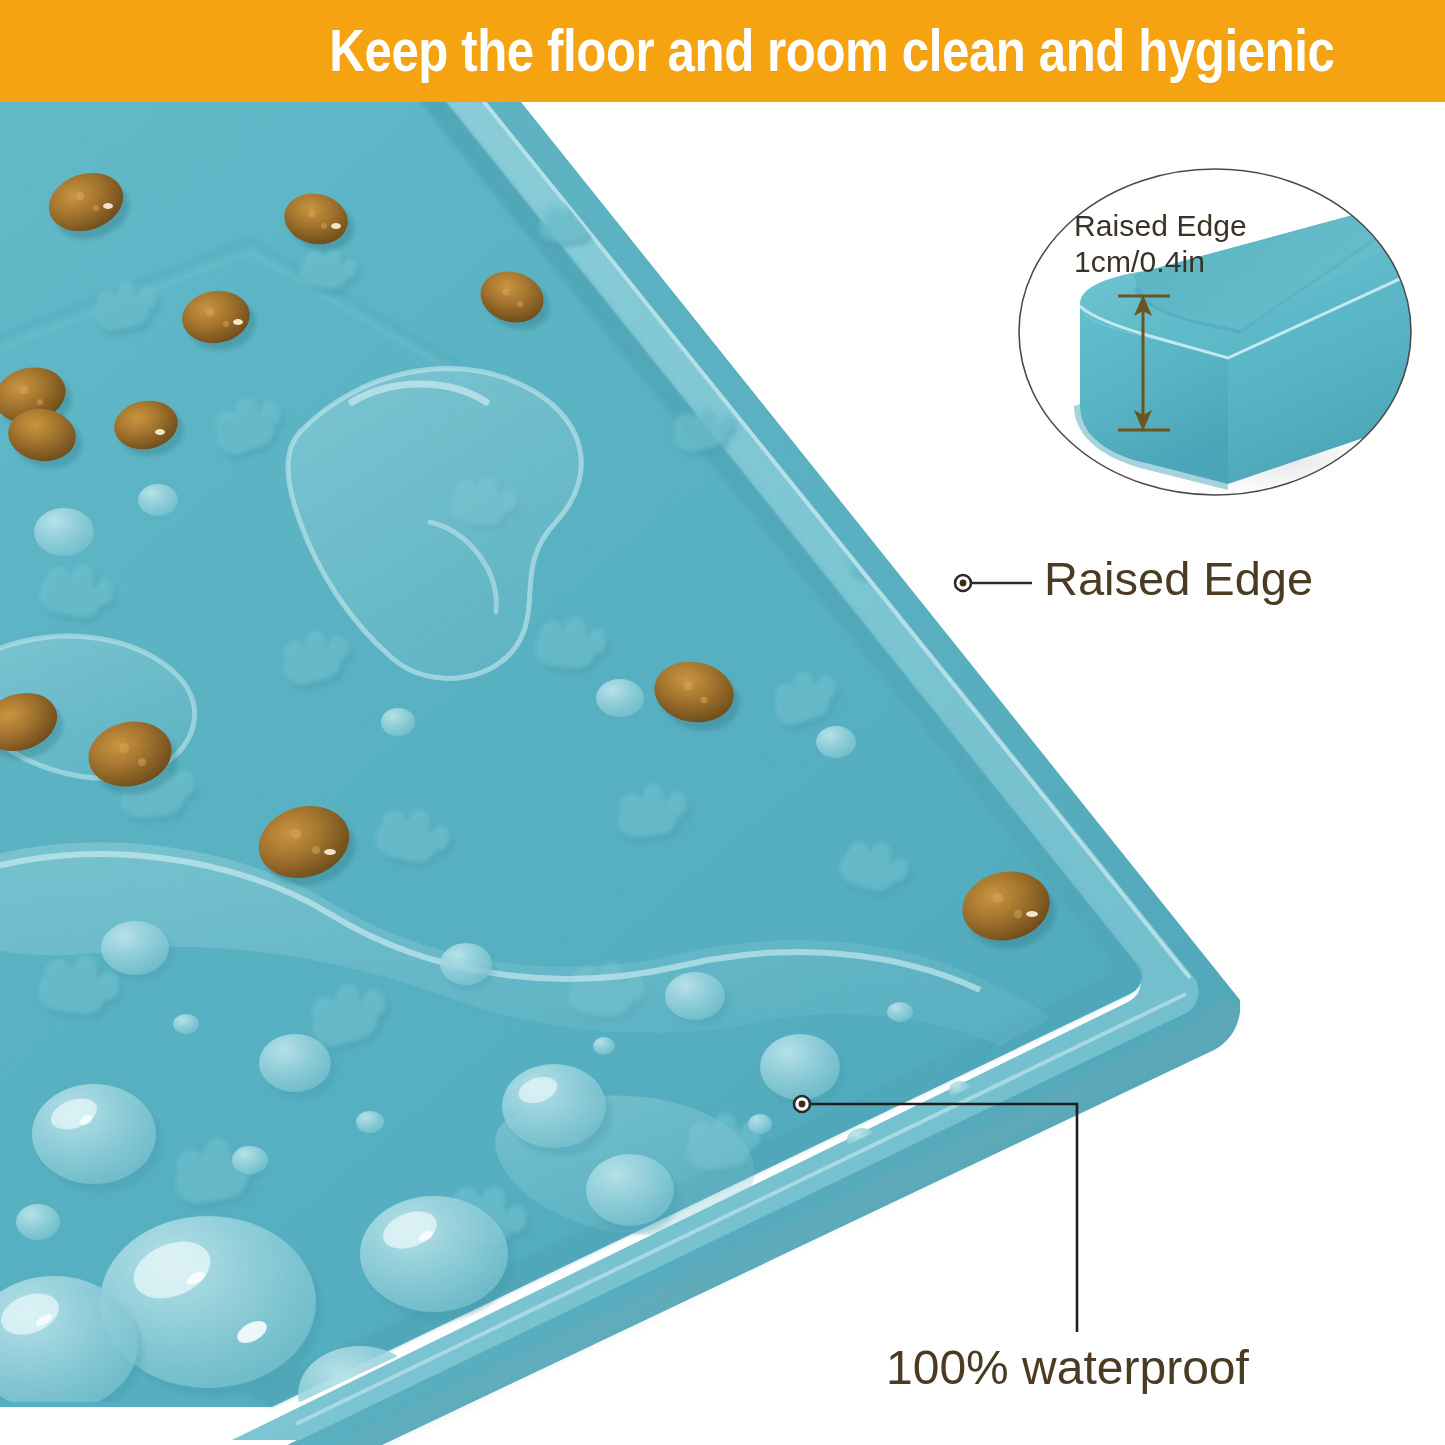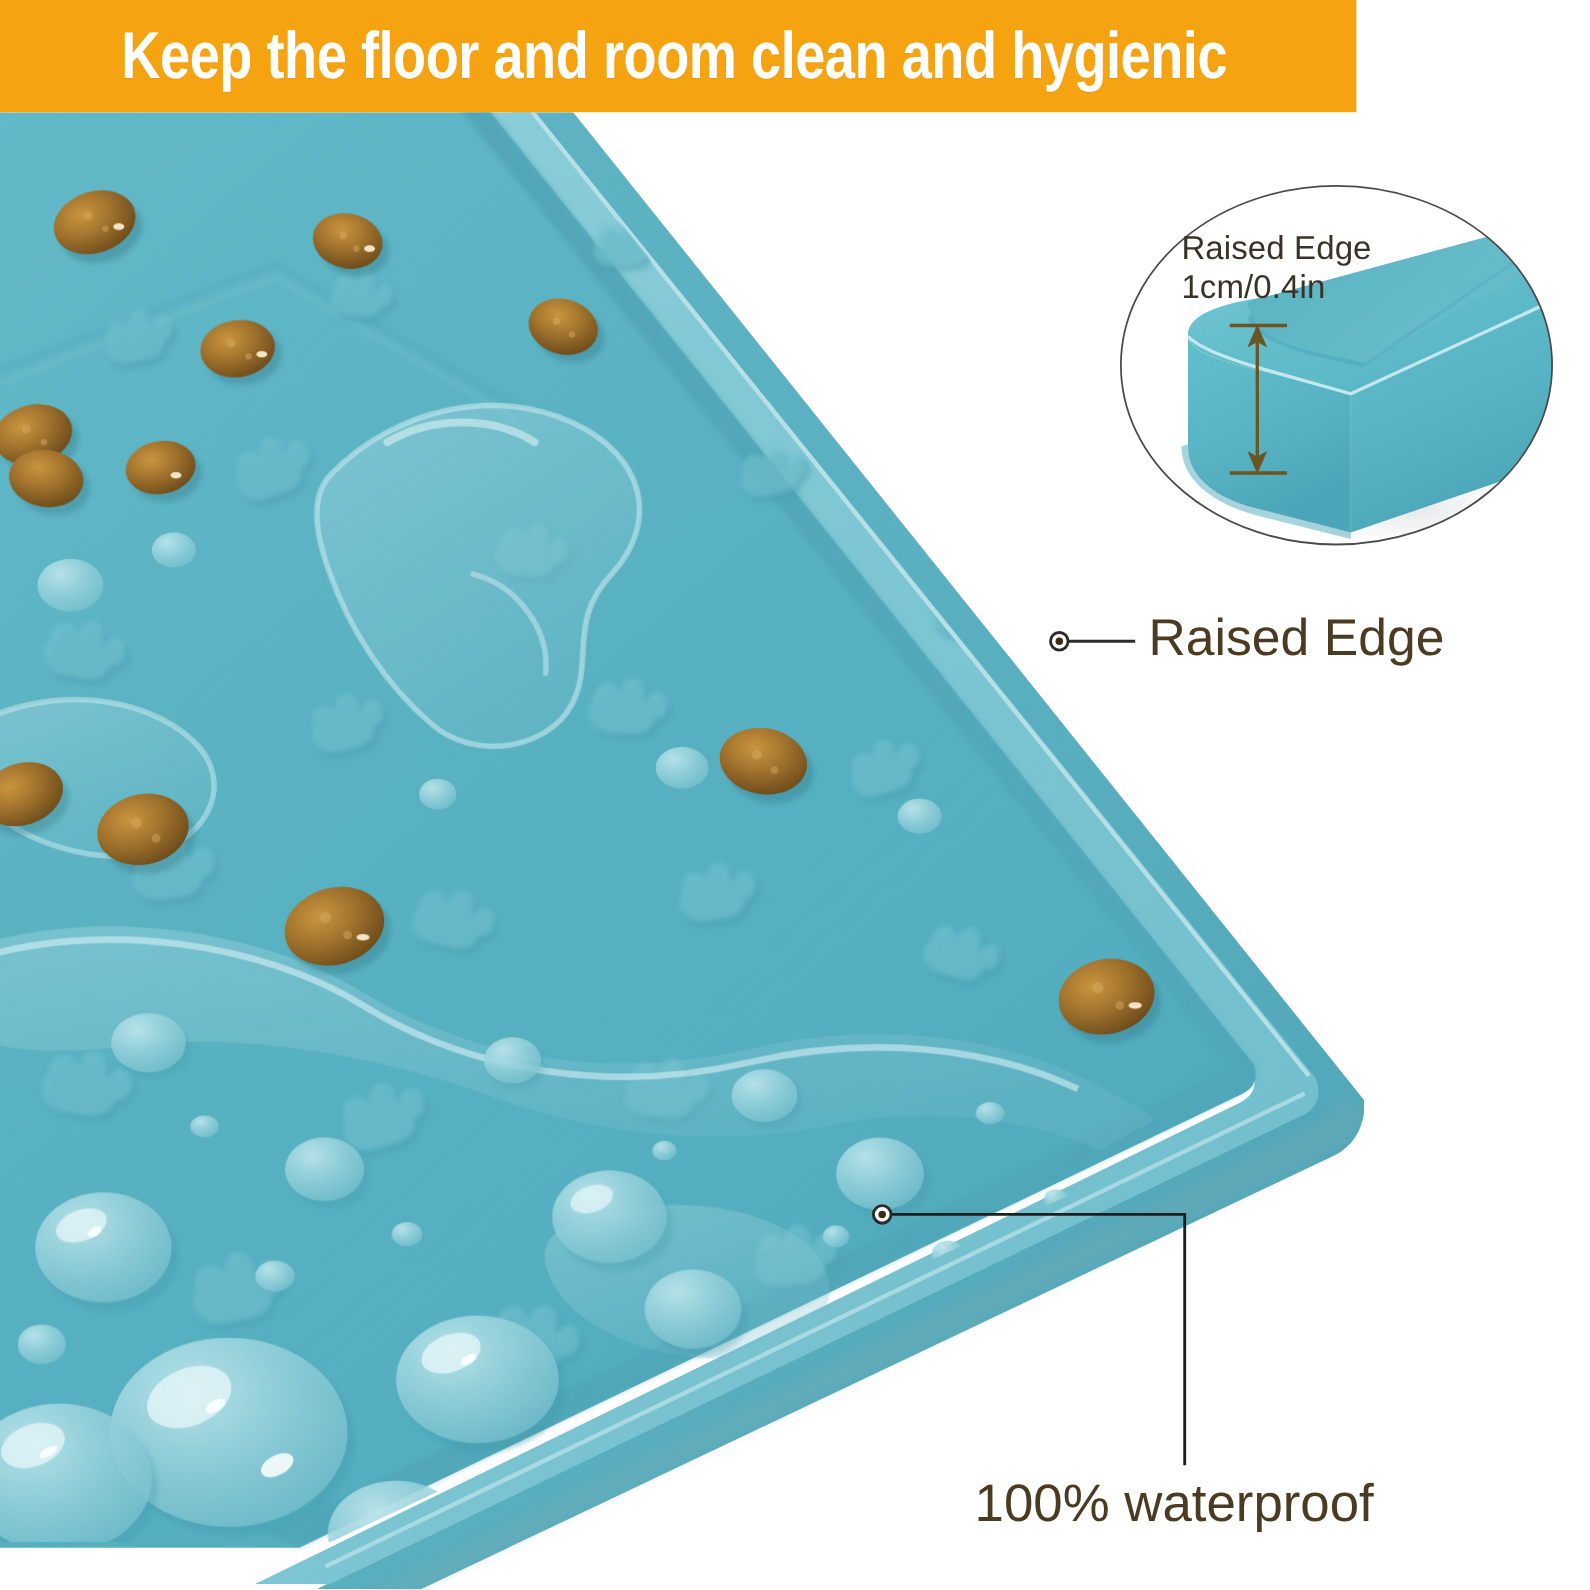--- a/index.html
+++ b/index.html
@@ -17,26 +17,26 @@
     width: 1445px;
     height: 1445px;
     overflow: hidden;
     background: #ffffff;
   }
 
   
   .banner {
     position: absolute;
     left: 0; top: 0;
-    width: 1233px;
+    width: 1445px;
     height: 102px;
     background: var(--banner-bg, #F5A311);
     display: flex;
     align-items: center;
-    justify-content: flex-start;
+    justify-content: flex-end;
     z-index: 40;
   }
   .banner-text {
     color: #ffffff;
     font-size: 60px;
     line-height: 1;
     font-weight: 700;
     letter-spacing: -0.5px;
     transform: scaleX(0.82);
     transform-origin: center center;

